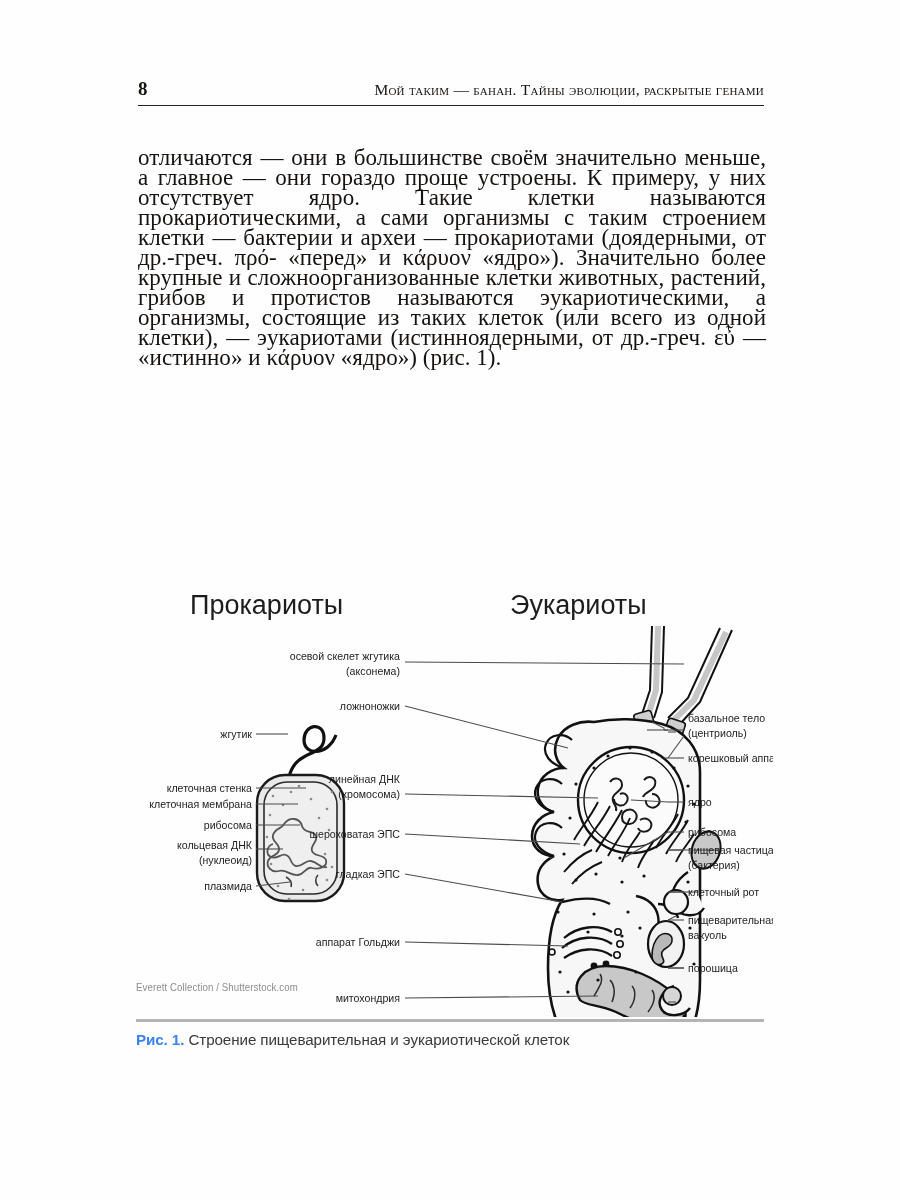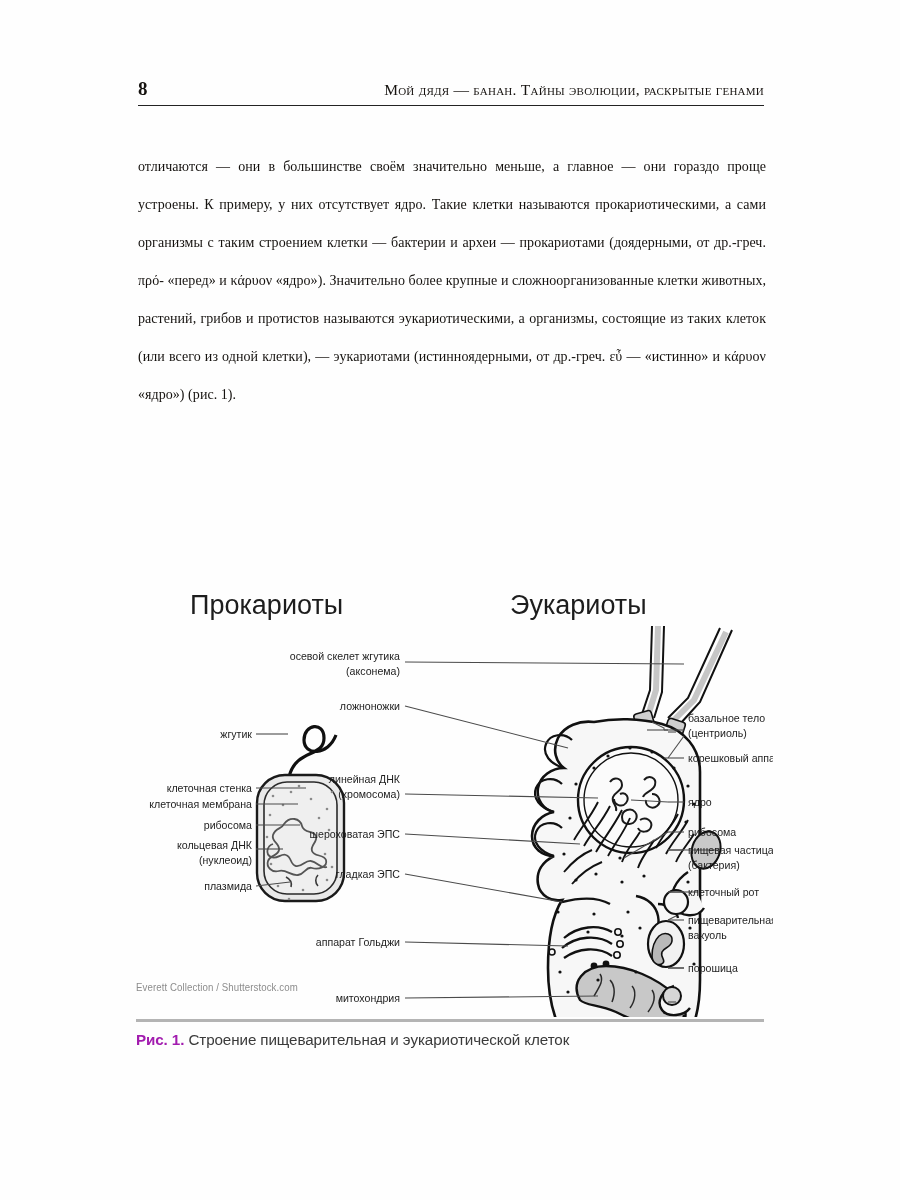--- a/index.html
+++ b/index.html
@@ -36,22 +36,22 @@
   }
   .runhead-rule{
     position:absolute;left:138px;top:105px;width:626px;height:0;
     border-top:1.6px solid #232323;
   }
 
   
   .body-text{
     position:absolute;left:138px;top:148px;width:628px;
     font-family:"Liberation Serif", serif;
-    font-size:14px;
-    line-height:38px;
+    font-size:23px;
+    line-height:20px;
     text-align:justify;
     color:#15120f;
     letter-spacing:.05px;
   }
   .body-text p{margin:0;}
   .body-text p + p{text-indent:0;}
 
   
   .figure{
     position:absolute;left:128px;top:572px;width:645px;height:470px;
@@ -65,21 +65,21 @@
   }
   .fig-rule{
     position:absolute;left:8px;top:447px;width:628px;height:3px;
     background:#b4b4b4;
   }
   .fig-caption{
     position:absolute;left:8px;top:459px;width:640px;
     font-family:"Liberation Sans", sans-serif;
     font-size:15.2px;color:#3a3a3a;letter-spacing:-.1px;
   }
-  .fig-caption b{color:#a21caf;font-weight:bold;}
+  .fig-caption b{color:#3b82f6;font-weight:bold;}
 
   
   .diag-title{
     font-family:"Liberation Sans", sans-serif;
     font-size:27px;fill:#1d1d1d;
   }
   .lbl{
     font-family:"Liberation Sans", sans-serif;
     font-size:10.6px;fill:#1d1d1d;
   }
@@ -87,21 +87,21 @@
   .ink{stroke:#111;fill:none;}
   .memb{fill:#e9e9e9;}
 </style>
 </head>
 <body>
 
 <div class="page">
 
   <div class="runhead">
     <span class="folio">8</span>
-    <span class="runhead-title">Мой дядя — банан. Тайны эволюции, раскрытые генами</span>
+    <span class="runhead-title">Мой таким — банан. Тайны эволюции, раскрытые генами</span>
   </div>
   <div class="runhead-rule"></div>
 
   <div class="body-text">
     <p>отличаются — они в большинстве своём значительно меньше, а главное — они гораздо проще устроены. К примеру, у них отсутствует ядро. Такие клетки называются прокариотическими, а сами организмы с таким строением клетки — бактерии и археи — прокариотами (доядерными, от др.-греч. πρό- «перед» и κάρυον «ядро»). Значительно более крупные и сложноорганизованные клетки животных, растений, грибов и протистов называются эукариотическими, а организмы, состоящие из таких клеток (или всего из одной клетки), — эукариотами (истинноядерными, от др.-греч. εὖ — «истинно» и κάρυον «ядро») (рис. 1).</p>
   </div>
 
   <div class="figure">
 
     <svg class="fig-canvas" viewBox="0 0 645 445">

